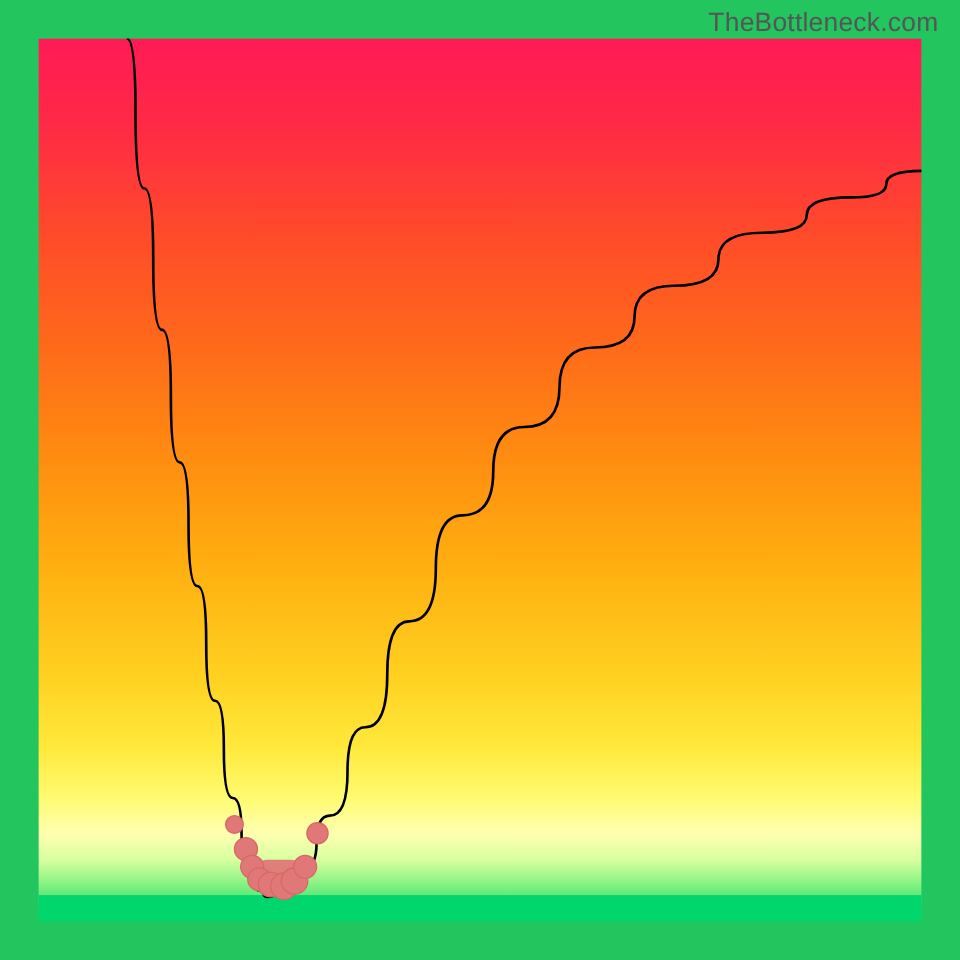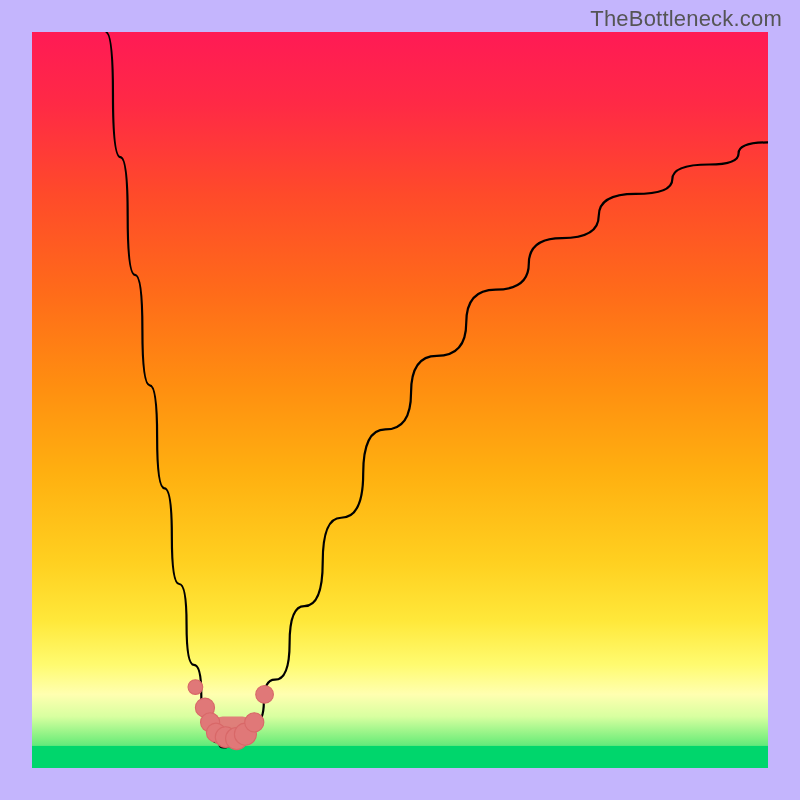--- a/index.html
+++ b/index.html
@@ -1,16 +1,16 @@
 <!DOCTYPE html>
 <html><head>
 <meta charset="utf-8">
 <style>
 html,body{margin:0;padding:0;width:800px;height:800px;overflow:hidden;background:#000;font-family:Arial,Helvetica,sans-serif}
-.frame{position:absolute;inset:0;background:#c4b5fd}
+.frame{position:absolute;inset:0;background:#22c55e}
 .plot-area{position:absolute;left:32px;top:32px;width:736px;height:736px}
 .plot-area svg{display:block;width:100%;height:100%}
 .watermark{position:absolute;top:6px;right:18px;font-size:22px;font-weight:400;color:#555;font-family:Arial,Helvetica,sans-serif;letter-spacing:.2px}
 </style>
 </head>
 <body>
 
 <div class="frame">
   <div class="watermark">TheBottleneck.com</div>
 

